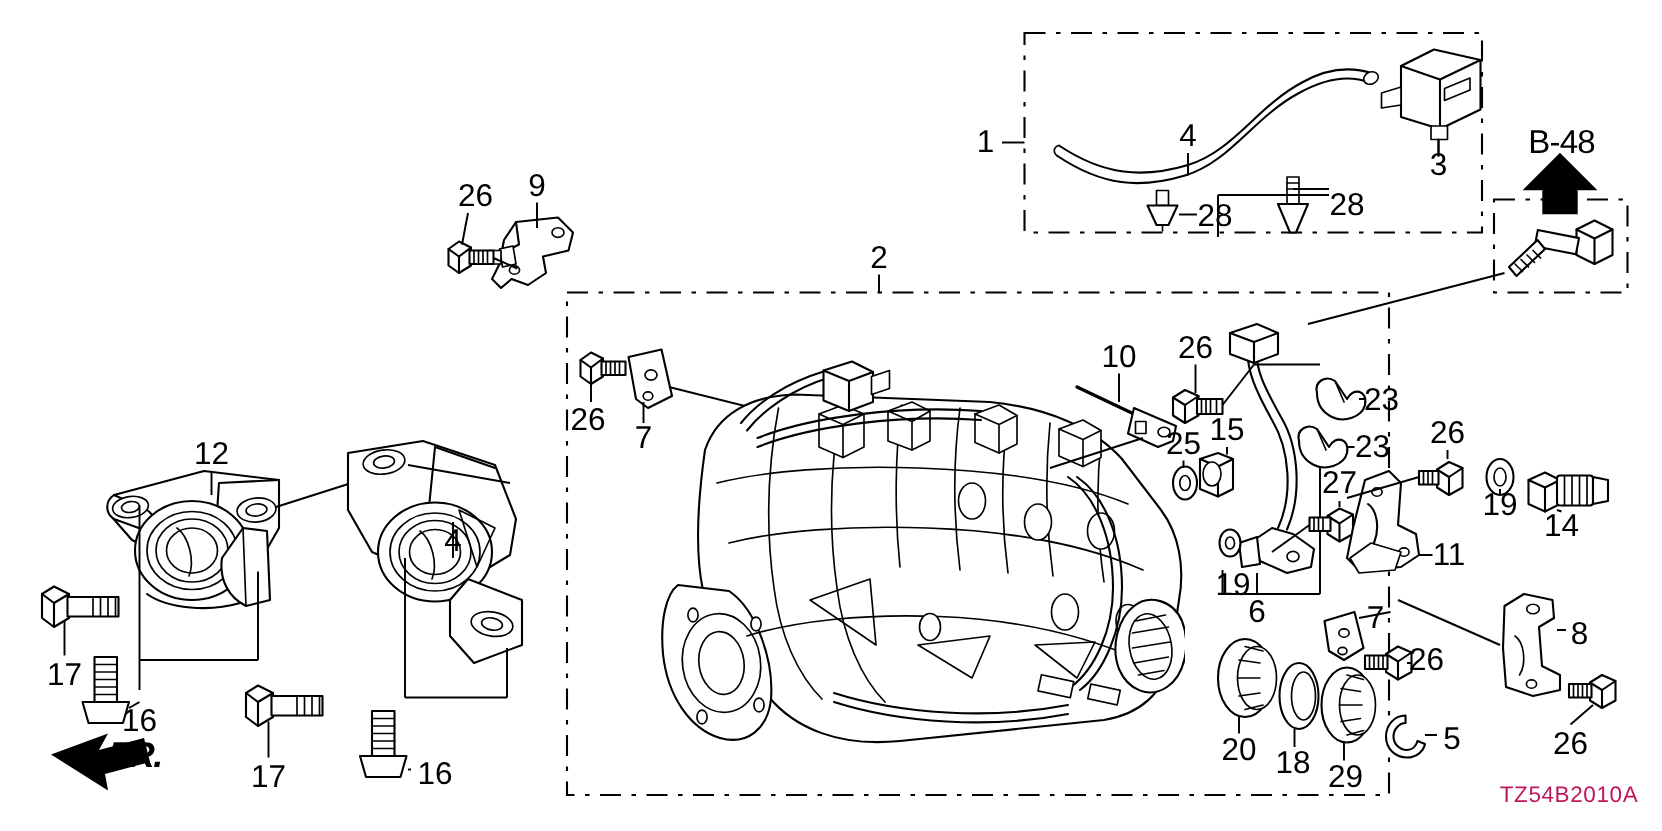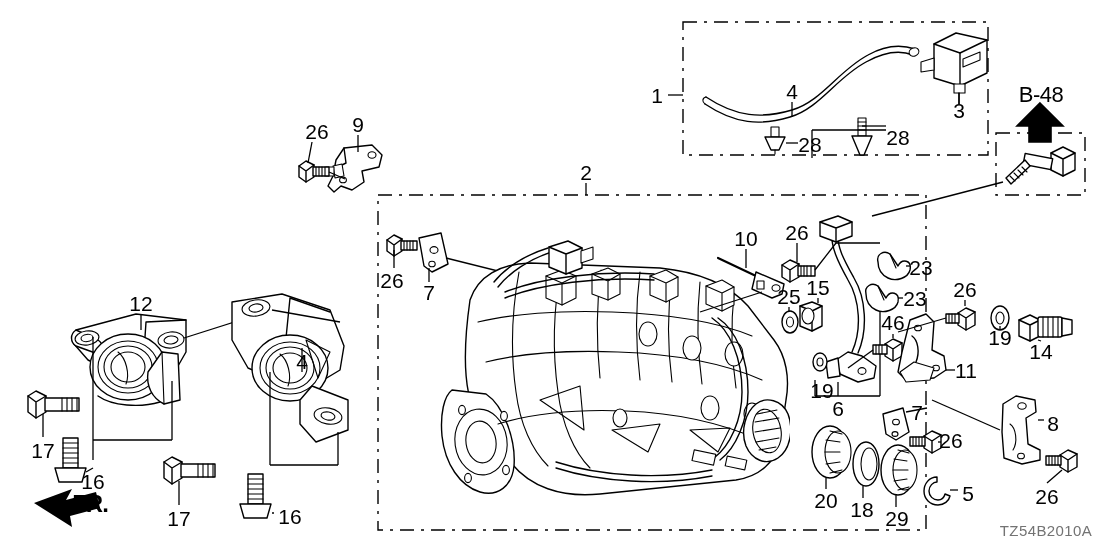--- a/index.html
+++ b/index.html
@@ -2,25 +2,25 @@
 <html><head>
 <meta charset="utf-8">
 <title>Parts Diagram</title>
 <style>
   html,body{margin:0;padding:0;background:#ffffff;}
   body{font-family:"Liberation Sans",sans-serif;}
   #stage{position:relative;width:1108px;height:554px;background:#fff;overflow:hidden;}
   #art{position:absolute;left:0;top:0;width:1108px;height:554px;}
   .lbl{position:absolute;font-family:"Liberation Sans",sans-serif;color:#000;
        font-size:21px;line-height:1;white-space:nowrap;transform:translate(-50%,-50%);}
-  .code{position:absolute;font-size:15px;letter-spacing:.4px;color:#737373;
+  .code{position:absolute;font-size:15px;letter-spacing:.4px;color:#be185d;
         transform:translate(-50%,-50%);white-space:nowrap;}
   .b48{position:absolute;font-size:22px;font-weight:normal;letter-spacing:-.5px;
        transform:translate(-50%,-50%);white-space:nowrap;}
-  .fr{position:absolute;font-size:24px;font-weight:bold;
+  .fr{position:absolute;font-size:24px;font-weight:bold;font-style:italic;
       transform:translate(-50%,-50%);white-space:nowrap;letter-spacing:-1px;}
 </style>
 </head>
 <body>
 
 <div id="stage">
 
 <svg id="art" viewBox="0 0 1108 554" xmlns="http://www.w3.org/2000/svg">
   <defs>
     <style>
@@ -490,20 +490,20 @@
 <div class="lbl" style="left:921px;top:267px">23</div>
 <div class="lbl" style="left:915px;top:298px">23</div>
 <div class="lbl" style="left:810px;top:144px">28</div>
 <div class="lbl" style="left:789px;top:296px">25</div>
 <div class="lbl" style="left:317px;top:131px">26</div>
 <div class="lbl" style="left:392px;top:280px">26</div>
 <div class="lbl" style="left:797px;top:232px">26</div>
 <div class="lbl" style="left:965px;top:289px">26</div>
 <div class="lbl" style="left:951px;top:440px">26</div>
 <div class="lbl" style="left:1047px;top:496px">26</div>
-<div class="lbl" style="left:893px;top:322px">46</div>
+<div class="lbl" style="left:893px;top:322px">27</div>
 <div class="lbl" style="left:898px;top:137px">28</div>
 
 <div class="b48" style="left:1041px;top:95px">B-48</div>
 <div class="fr" style="left:90px;top:504px">FR.</div>
 <div class="code" style="left:1046px;top:530px">TZ54B2010A</div>
 
 </div>
 
 </body></html>

